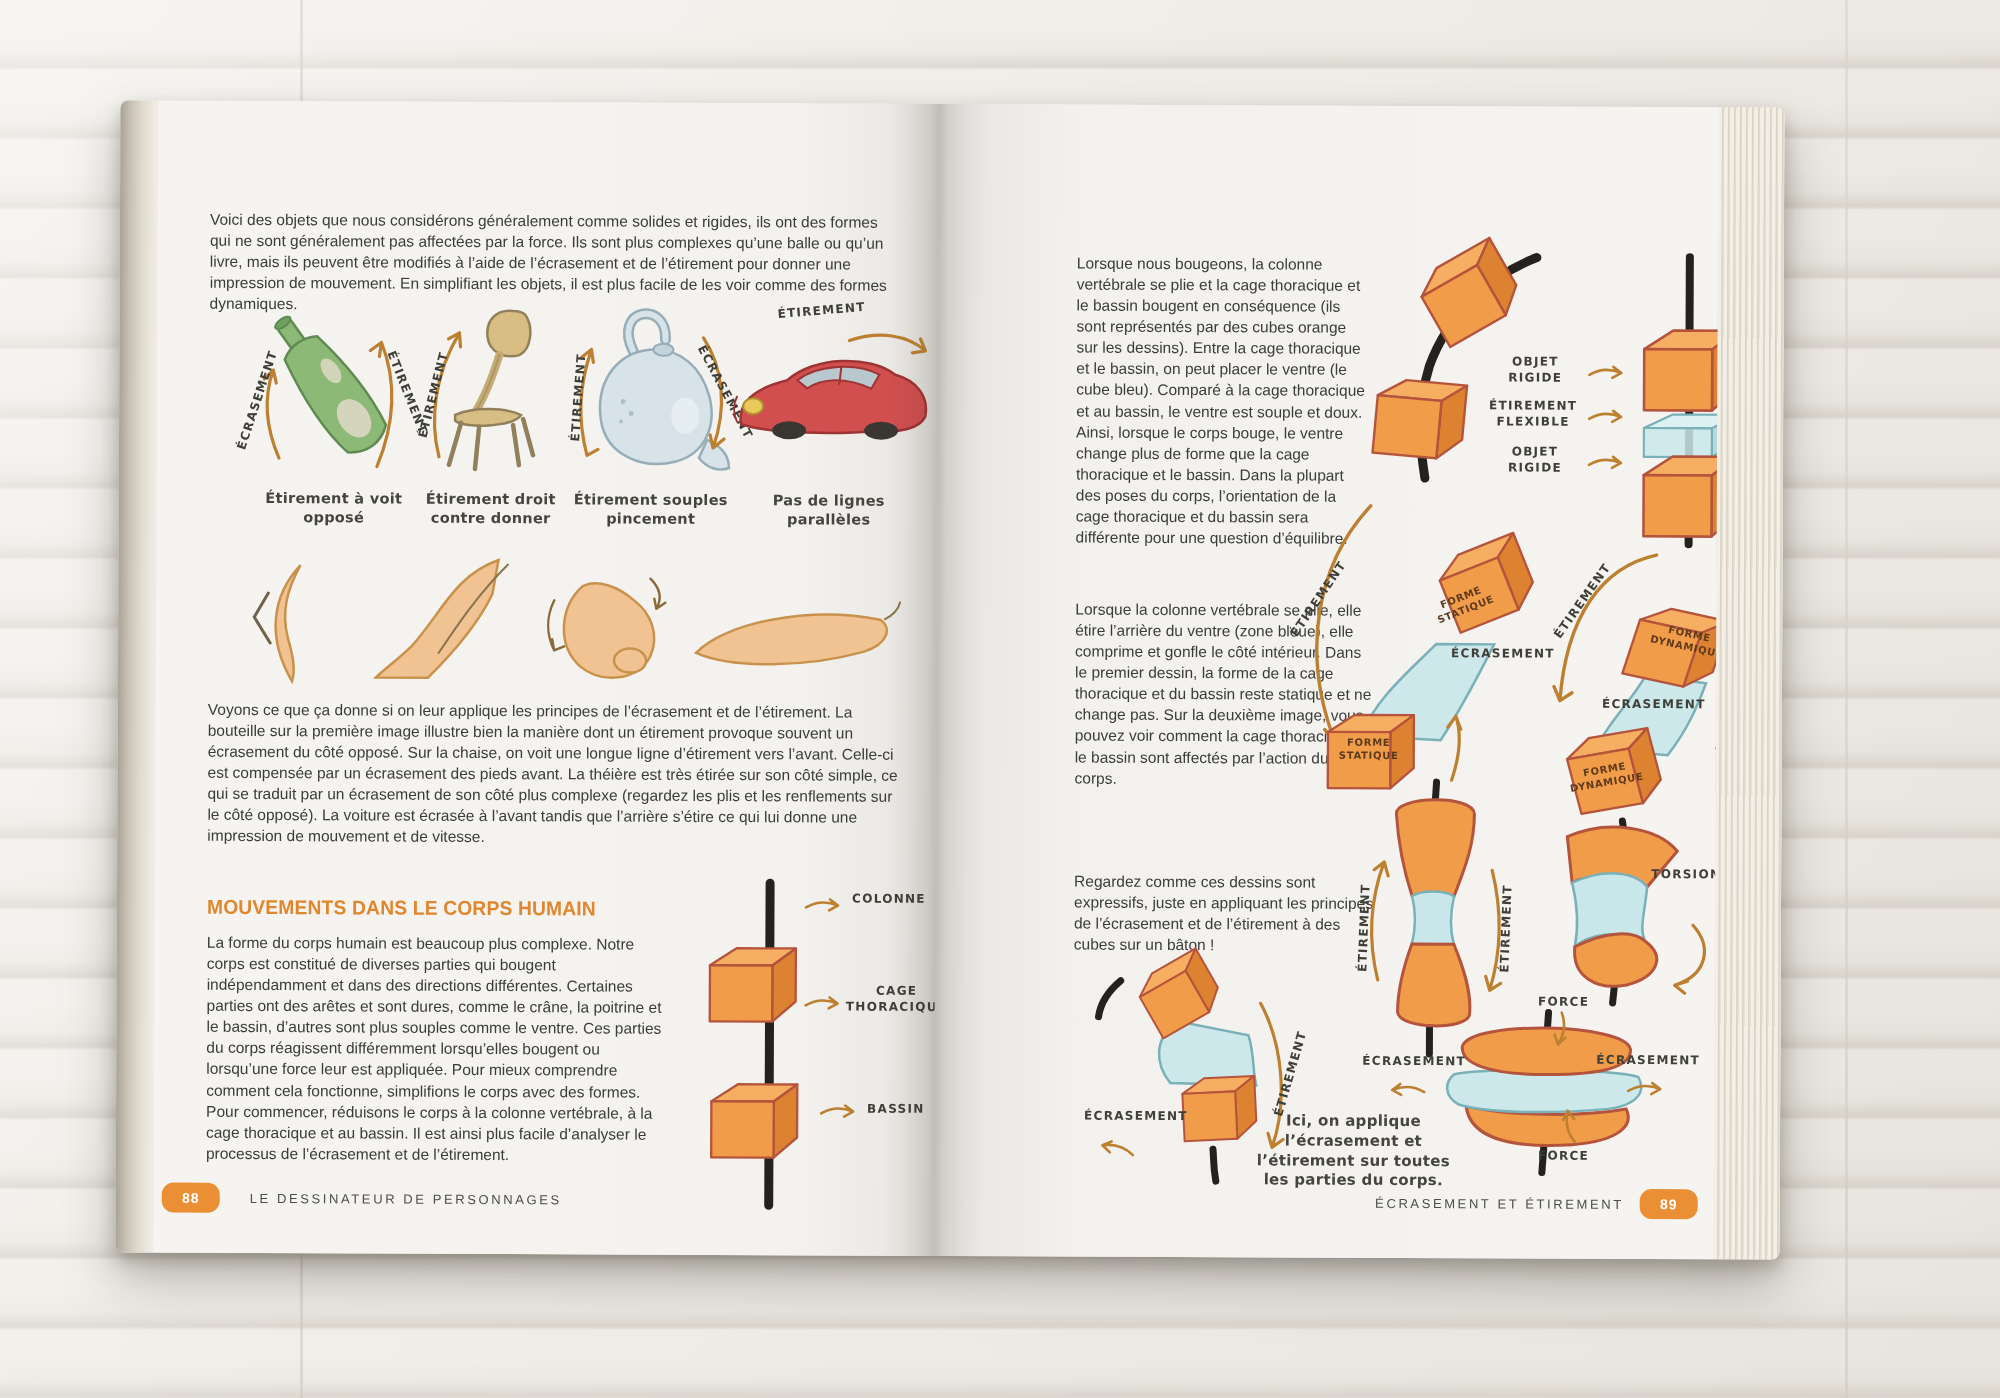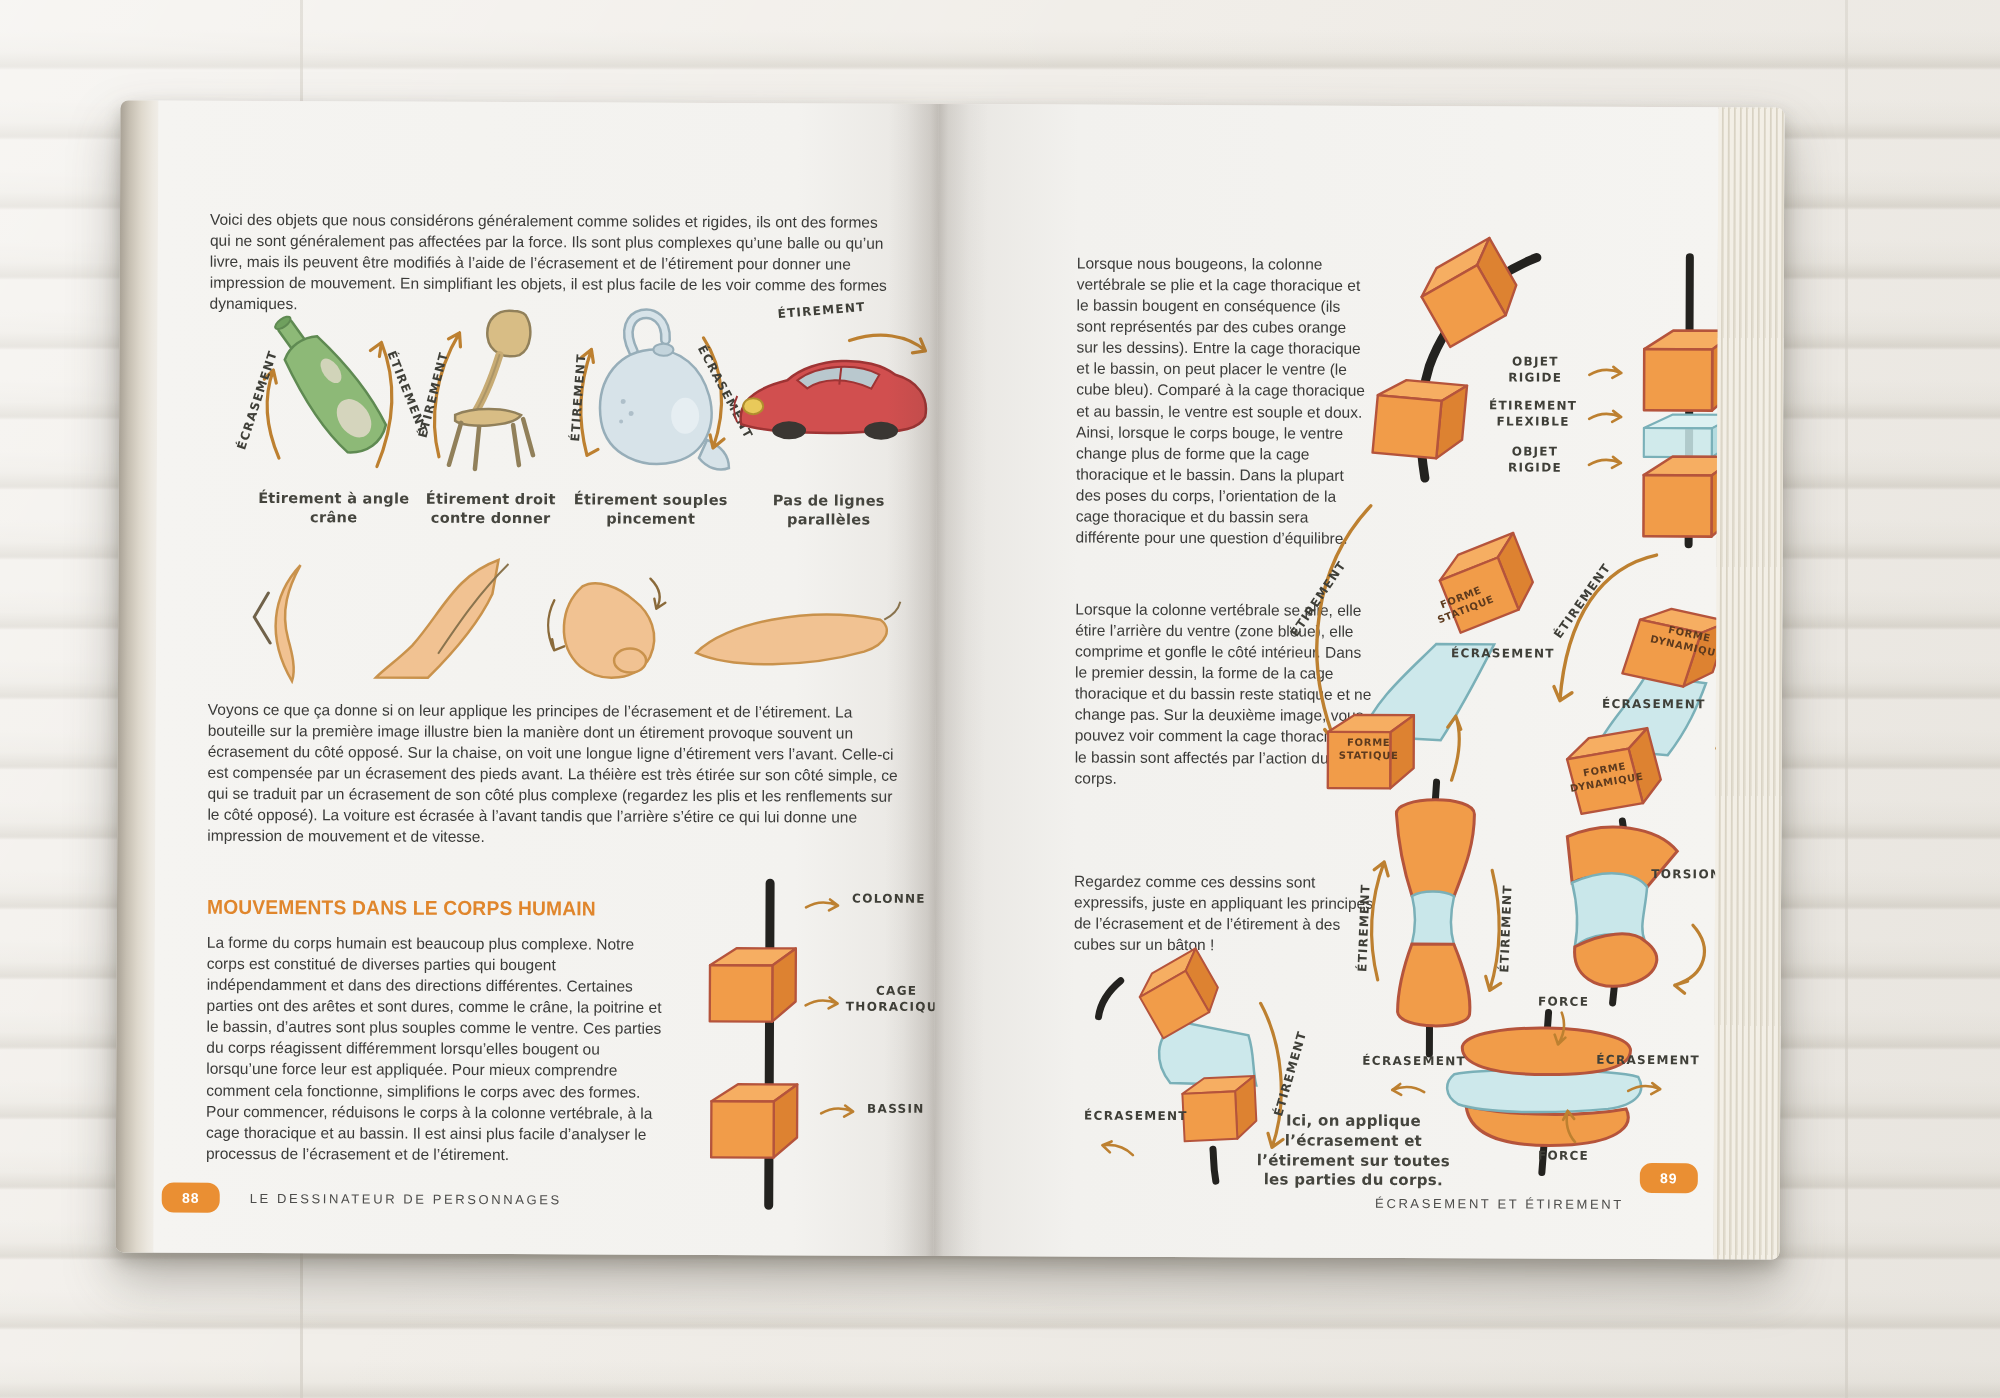--- a/index.html
+++ b/index.html
@@ -86,21 +86,21 @@
               <ellipse cx="0" cy="-93" rx="9" ry="4" fill="#6fa05e" stroke="#5f8a52" stroke-width="2"></ellipse>
               <path d="M-20,-62 C-27,-24 -30,18 -23,50 C-8,62 10,62 24,50 C30,14 27,-26 20,-62 C7,-70 -8,-70 -20,-62 Z" fill="#8db977" stroke="#5f8a52" stroke-width="2.5"></path>
               <ellipse cx="2" cy="26" rx="15" ry="21" fill="#ddd8c4" opacity=".9"></ellipse>
               <ellipse cx="11" cy="-26" rx="8" ry="14" fill="#ddd8c4" opacity=".85"></ellipse>
             </g>
             <path d="M30,162 C16,130 14,102 24,74 M24,74 l-9,9 M24,74 l3,13" stroke="#bd8030" stroke-width="3.2" fill="none" stroke-linecap="round"></path>
             <path d="M128,170 C146,126 148,86 132,46 M132,46 l-2,14 M132,46 l-11,8" stroke="#bd8030" stroke-width="3.2" fill="none" stroke-linecap="round"></path>
           </svg>
           <span class="rl" style="left:8px;top:104px;transform:translate(-50%,-50%) rotate(-72deg)">ÉCRASEMENT</span>
           <span class="rl" style="left:158px;top:96px;transform:translate(-50%,-50%) rotate(68deg)">ÉTIREMENT</span>
-          <div class="cap figcap">Étirement à angle crâne</div>
+          <div class="cap figcap">Étirement à voit opposé</div>
         </div>
 
         <div class="abs" style="left:212px;top:0;width:140px;height:260px">
           <svg width="140" height="190">
             <path d="M92,14 C76,12 64,22 66,40 C68,56 84,62 98,58 C110,52 112,30 104,18 C100,14 96,14 92,14 Z" fill="#d8bd85" stroke="#91805a" stroke-width="2.5"></path>
             <path d="M78,58 C70,84 62,104 50,122" stroke="#c7ab74" stroke-width="8" fill="none" stroke-linecap="round"></path>
             <path d="M78,58 C70,84 62,104 50,122" stroke="#91805a" stroke-width="2" fill="none" stroke-linecap="round" opacity=".5"></path>
             <path d="M34,118 C52,110 84,110 100,118 C92,130 44,132 34,124 Z" fill="#d8bd85" stroke="#91805a" stroke-width="2.5"></path>
             <path d="M40,126 L28,168 M58,130 L54,172 M92,128 L98,168 M102,122 L112,158" stroke="#91805a" stroke-width="4.5" stroke-linecap="round"></path>
             <path d="M18,160 C8,122 14,76 38,36 M38,36 l-11,6 M38,36 l1,14" stroke="#bd8030" stroke-width="3.2" fill="none" stroke-linecap="round"></path>
@@ -341,19 +341,19 @@
         <svg class="arr" style="left:262px;top:96px" viewBox="0 0 40 20">
             <use href="#harrow"></use>
           </svg>
         <div class="hl" style="left:176px;top:166px">FORCE</div>
         <svg class="arr" style="left:186px;top:132px;transform:rotate(-100deg)" viewBox="0 0 40 20">
             <use href="#harrow"></use>
           </svg>
       </div>
 
       <div class="footer-title" style="left:300px;top:1090px;width:390px;text-align:right">ÉCRASEMENT ET ÉTIREMENT</div>
-      <div class="footer-box" style="left:706px;top:1056px">89</div>
+      <div class="footer-box" style="left:706px;top:1082px">89</div>
     </div>
 
     <div class="edge-right"></div>
     <div class="spine"></div>
   </div>
 </div>
 
 </body></html>

